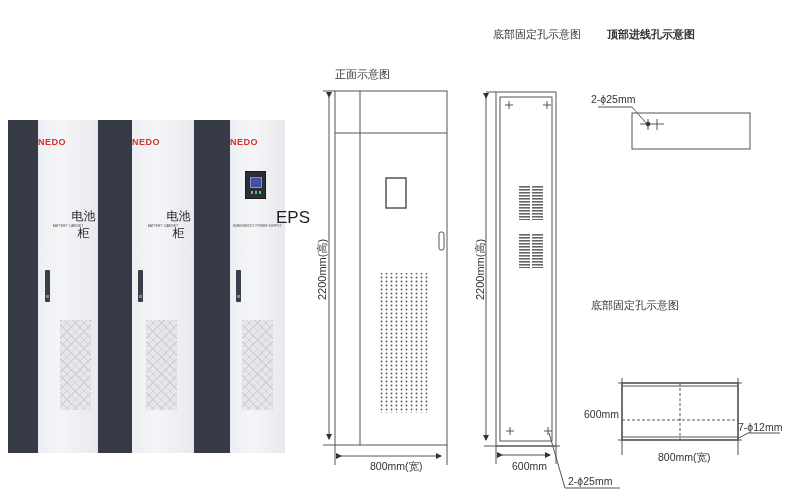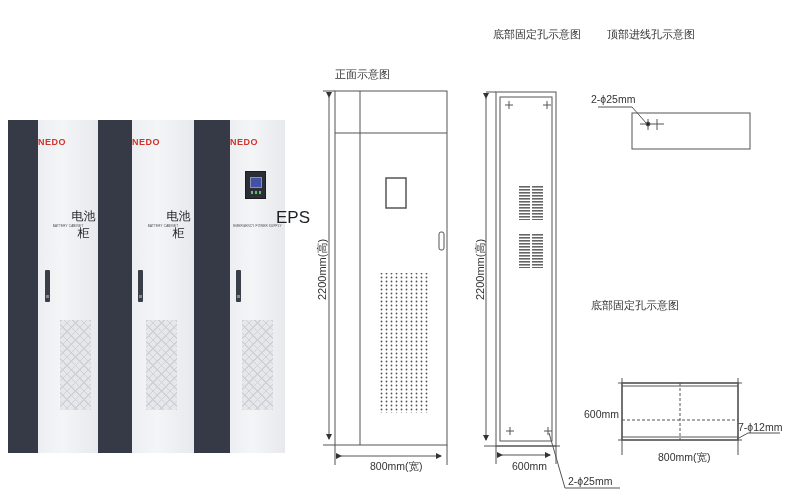--- a/index.html
+++ b/index.html
@@ -157,21 +157,21 @@
     <line x1="618" y1="383" x2="742" y2="383"></line>
     <line x1="618" y1="440" x2="742" y2="440"></line>
     <line x1="622" y1="378" x2="622" y2="455"></line>
     <line x1="738" y1="378" x2="738" y2="455"></line>
     <polyline points="737,439 748,433 780,433"></polyline>
   </g>
 </svg>
 
 <div class="caption" style="left:335px; top:27px;margin-top:40px;">正面示意图</div>
 <div class="caption" style="left:493px; top:27px;">底部固定孔示意图</div>
-<div class="caption" style="left:607px; top:27px;">顶部进线孔示意图</div>
+<div class="caption" style="left:607px; top:27px;font-weight:bold;">顶部进线孔示意图</div>
 <div class="caption" style="left:591px; top:298px;">底部固定孔示意图</div>
 
 <div class="dim-vert" style="left:272px; top:262px; width:100px; text-align:center;">2200mm(高)</div>
 <div class="dim" style="left:370px; top:460px;">800mm(宽)</div>
 
 <div class="dim-vert" style="left:430px; top:262px; width:100px; text-align:center;">2200mm(高)</div>
 <div class="dim" style="left:512px; top:460px;">600mm</div>
 <div class="dim" style="left:568px; top:475px;">2-ϕ25mm</div>
 
 <div class="dim" style="left:591px; top:93px;">2-ϕ25mm</div>

